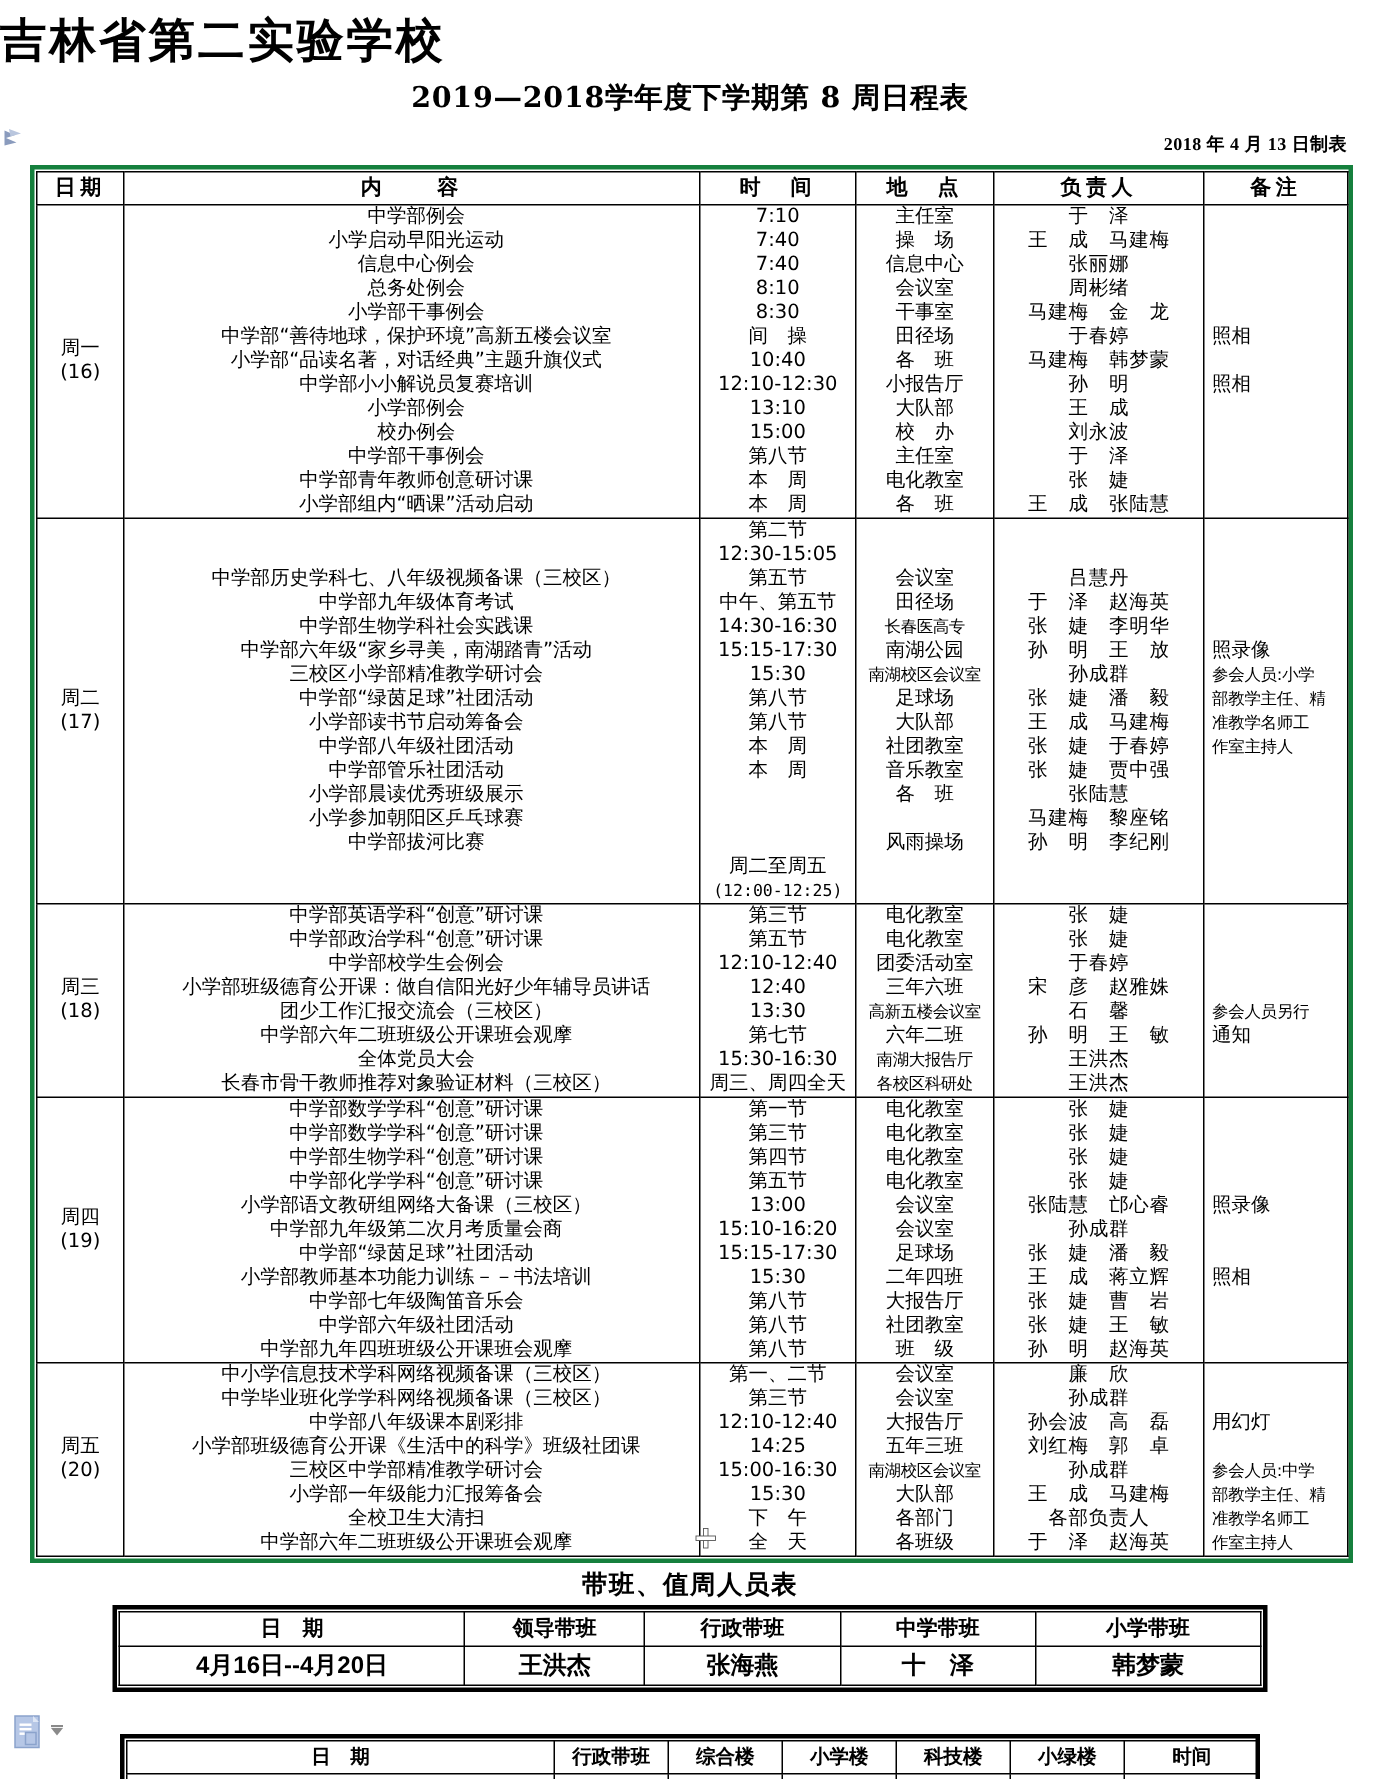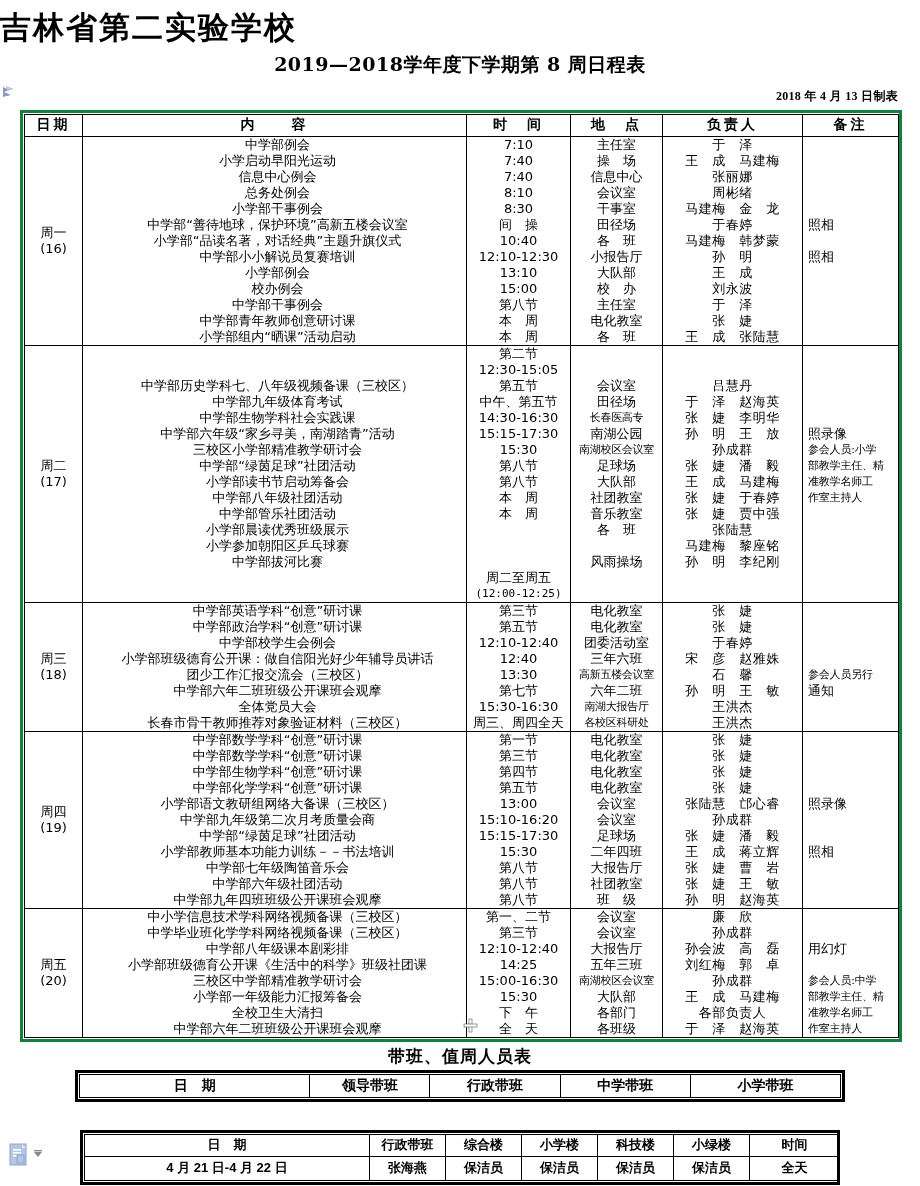--- a/index.html
+++ b/index.html
@@ -632,20 +632,27 @@
         <col class="d-c4">
         <col class="d-c5">
     </colgroup>
     <tbody>
       <tr class="hrow">
         <td>日　期</td>
         <td>领导带班</td>
         <td>行政带班</td>
         <td>中学带班</td>
         <td>小学带班</td>
+      </tr>
+      <tr class="vrow">
+        <td>4月16日--4月20日</td>
+        <td>王洪杰</td>
+        <td>张海燕</td>
+        <td>十　泽</td>
+        <td>韩梦蒙</td>
       </tr>
     </tbody>
   </table>
 </div>
 
 <div class="clean-wrap">
   <table class="clean">
     <colgroup>
       <col class="c-c1">
         <col class="c-c2">

